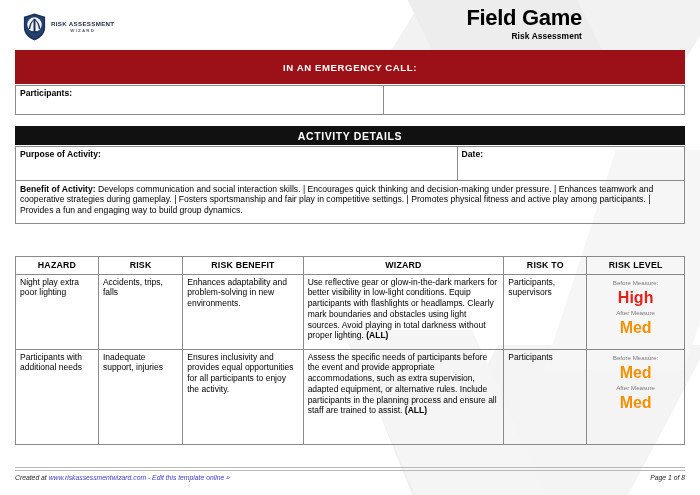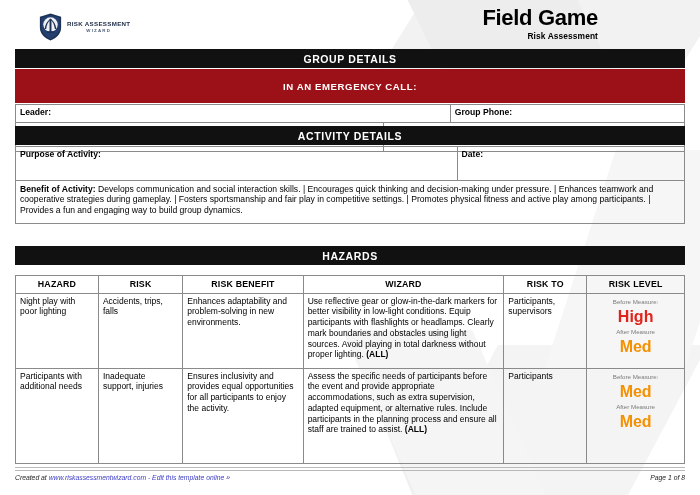--- a/index.html
+++ b/index.html
@@ -24,21 +24,21 @@
        transform:skewX(22deg);}
   .wm5{top:150px;right:-20px;width:140px;height:220px;background:#f6f6f6;
        transform:skewX(-18deg);}
   .wm6{top:330px;left:380px;width:130px;height:170px;background:#f5f5f5;
        transform:skewX(24deg);}
 
   .page{position:relative;z-index:2;width:700px;height:495px;box-sizing:border-box;}
 
   
   .header{
-    position:absolute;left:16px;top:0;width:600px;height:47px;
+    position:absolute;left:0;top:0;width:600px;height:47px;
   }
   .logo-wrap{position:absolute;left:22px;top:13px;display:flex;align-items:center;gap:4px;}
   .shield{width:25px;height:28px;flex:0 0 auto;}
   .logo-txt{display:flex;flex-direction:column;line-height:1;}
   .logo-t1{font-size:6.2px;font-weight:bold;letter-spacing:.3px;color:#1d2b45;}
   .logo-t2{font-size:4.4px;font-weight:bold;letter-spacing:1.2px;color:#4d5e78;
            text-align:center;margin-top:1.5px;}
   .title-wrap{position:absolute;right:18px;top:6px;text-align:right;}
   .doc-title{font-size:22px;font-weight:bold;letter-spacing:-0.3px;line-height:1.05;}
   .doc-sub{font-size:8.4px;font-weight:bold;margin-top:2px;letter-spacing:.1px;}
@@ -105,39 +105,28 @@
         <div class="logo-t2">WIZARD</div>
       </div>
     </div>
     <div class="title-wrap">
       <div class="doc-title">Field Game</div>
       <div class="doc-sub">Risk Assessment</div>
     </div>
   </div>
 
   <div class="sec" style="top:49px;">
-    <div class="bar bar-black" style="height:19px;font-size:10.5px;">GROUP DETAILS</div>
     <div class="bar bar-red" style="height:34px;font-size:9.6px;margin-top:1px;">IN AN EMERGENCY CALL:</div>
     <table style="margin-top:1px;">
       <colgroup>
           <col style="width:55%">
           <col style="width:10%">
           <col style="width:35%">
         </colgroup>
       <tbody>
-          <tr>
-        <td colspan="2" style="height:13px;">
-          <span class="lbl">Leader:</span>
-          <span></span>
-        </td>
-        <td style="height:13px;">
-          <span class="lbl">Group Phone:</span>
-          <span></span>
-        </td>
-      </tr>
       <tr>
         <td style="height:24px;">
           <span class="lbl">Participants:</span>
           <span></span>
         </td>
         <td colspan="2" style="height:24px;"></td>
       </tr>
     </tbody>
       </table>
   </div>
@@ -164,42 +153,41 @@
         <td colspan="2" style="height:36px;padding:3px 4px;">
           <span class="lbl">Benefit of Activity:</span>
           <span>Develops communication and social interaction skills. | Encourages quick thinking and decision-making under pressure. | Enhances teamwork and cooperative strategies during gameplay. | Fosters sportsmanship and fair play in competitive settings. | Promotes physical fitness and active play among participants. | Provides a fun and engaging way to build group dynamics.</span>
         </td>
       </tr>
     </tbody>
       </table>
   </div>
 
   <div class="sec" style="top:246px;">
-    <div class="bar bar-black" style="height:19px;font-size:10.5px;">HAZARDS</div>
     <table style="margin-top:10px;">
       <colgroup>
         <col style="width:12.4%">
           <col style="width:12.6%">
           <col style="width:18.0%">
         <col style="width:30.0%">
           <col style="width:12.4%">
           <col style="width:14.6%">
       </colgroup>
       <tbody>
           <tr class="hdrrow">
         <th>HAZARD</th>
         <th>RISK</th>
         <th>RISK BENEFIT</th>
         <th>WIZARD</th>
         <th>RISK TO</th>
         <th>RISK LEVEL</th>
       </tr>
 
       <tr>
-        <td class="cell" style="height:70px;">Night play with poor lighting</td>
+        <td class="cell" style="height:70px;">Night play extra poor lighting</td>
         <td class="cell">Accidents, trips, falls</td>
         <td class="cell">Enhances adaptability and problem-solving in new environments.</td>
         <td class="cell"><span>Use reflective gear or glow-in-the-dark markers for better visibility in low-light conditions. Equip participants with flashlights or headlamps. Clearly mark boundaries and obstacles using light sources. Avoid playing in total darkness without proper lighting.</span> <b>(ALL)</b></td>
         <td class="cell">Participants, supervisors</td>
         <td class="risklvl">
           <div class="rl-lab">Before Measure:</div>
           <div class="rl-val" style="color: rgb(226, 35, 26);">High</div>
           <div class="rl-lab">After Measure</div>
           <div class="rl-val" style="color: rgb(245, 144, 0);">Med</div>
         </td>

